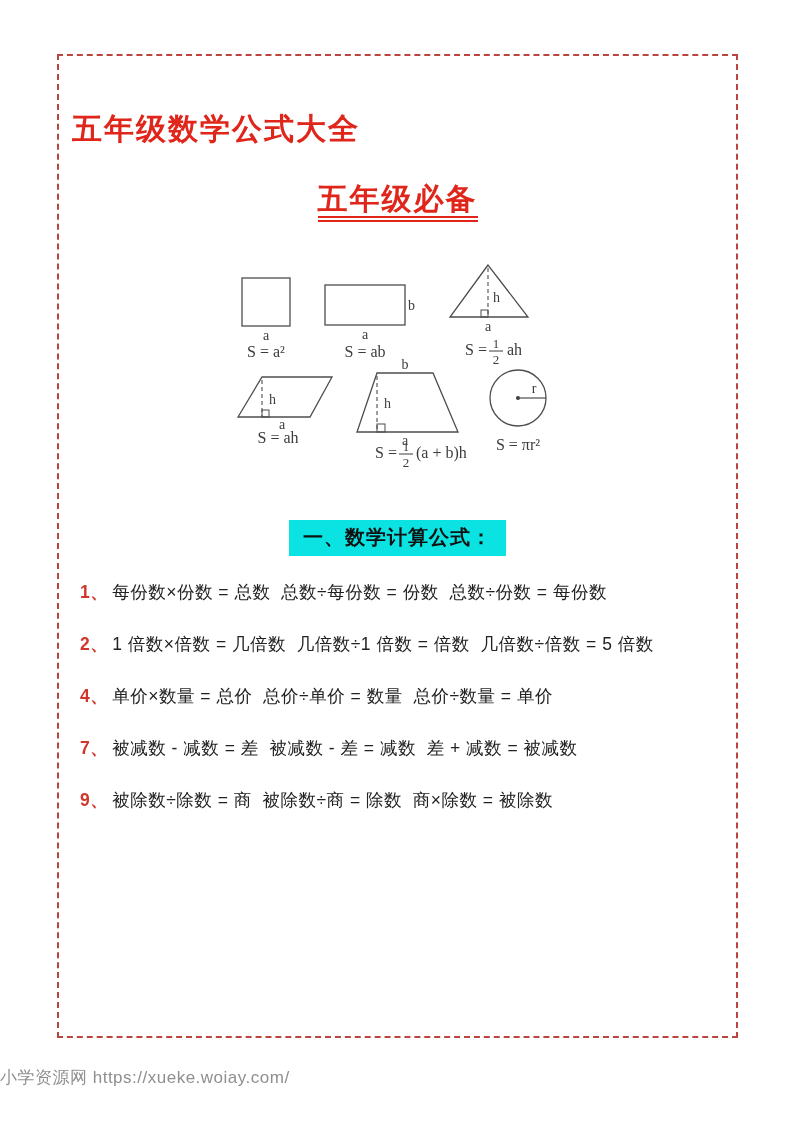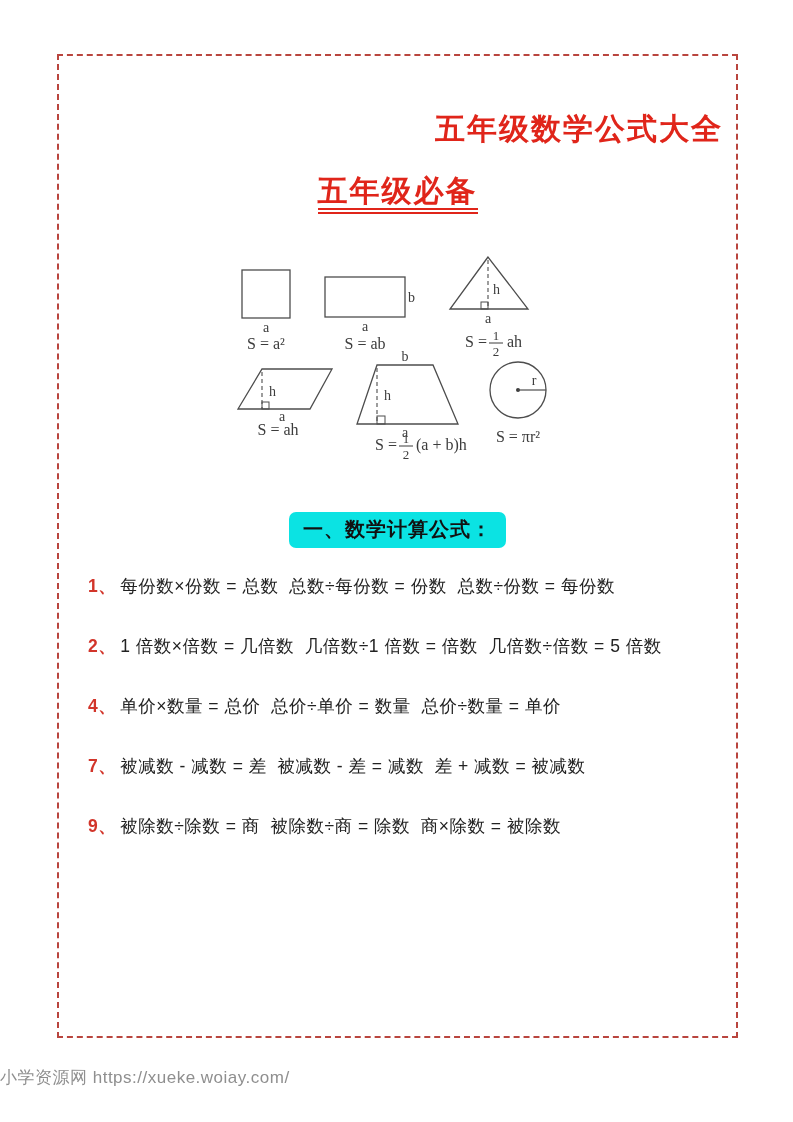--- a/index.html
+++ b/index.html
@@ -20,29 +20,29 @@
   }
   .content{
     position:absolute;
     left:59px;top:56px;
     width:677px;
     box-sizing:border-box;
     padding:0 13px;
   }
   .page-title{
     margin:54px 0 0 0;
-    text-align:right;
+    text-align:left;
     font-size:30px;
     font-weight:bold;
     color:#e0251a;
     letter-spacing:2px;
     line-height:38px;
   }
   .page-subtitle{
-    margin:24px 0 0 0;
+    margin:32px 0 0 0;
     text-align:center;
     font-size:30px;
     font-weight:bold;
     color:#e0251a;
     letter-spacing:2px;
     line-height:38px;
   }
   .page-subtitle .underlined{
     border-bottom:6px double #e0251a;
     padding-bottom:1px;
@@ -63,27 +63,26 @@
     text-align:center;
   }
   .section-heading{
     display:inline-block;
     background:#0be3e3;
     color:#111111;
     font-size:20px;
     font-weight:bold;
     padding:4px 14px 5px 14px;
     letter-spacing:1px;
-    border-radius:7px;
   }
   .formula-list{
     margin-top:14px;
   }
   .formula-item{
-    margin:16px;
+    margin:8px;
     font-size:17.5px;
     line-height:44px;
     color:#222222;
     letter-spacing:0.5px;
     white-space:pre-wrap;
   }
   .item-number{
     color:#d2352a;
     font-weight:bold;
     margin-right:4px;

